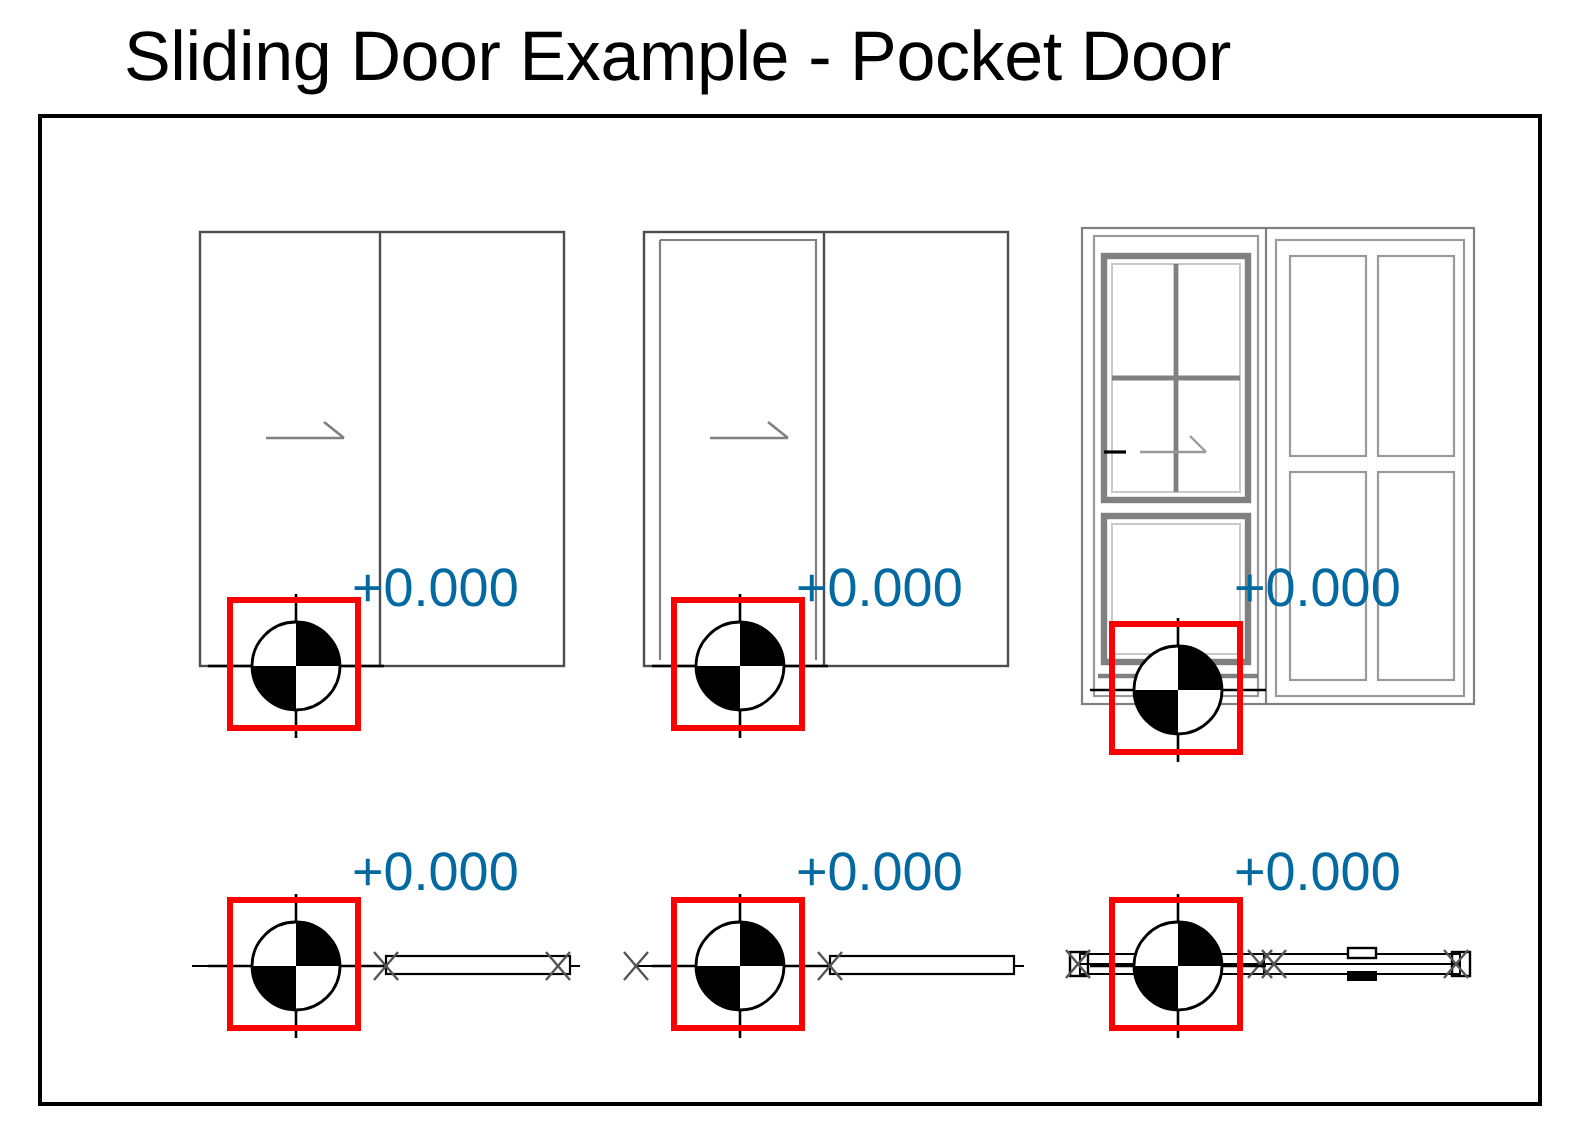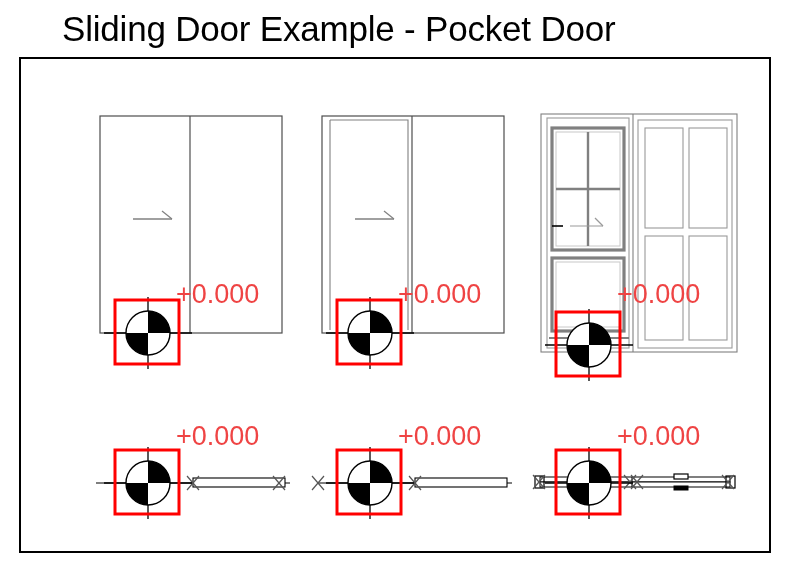--- a/index.html
+++ b/index.html
@@ -49,21 +49,21 @@
     top: 0;
     width: 788px;
     height: 567px;
     pointer-events: none;
   }
   .level-text {
     position: absolute;
     font-family: "Liberation Sans", sans-serif;
     font-size: 27px;
     line-height: 27px;
-    color: #ef4444;
+    color: #0369a1;
     white-space: nowrap;
   }
 </style>
 </head>
 <body>
 
 <div id="page">
 
   <div id="title">Sliding Door Example - Pocket Door</div>
 

